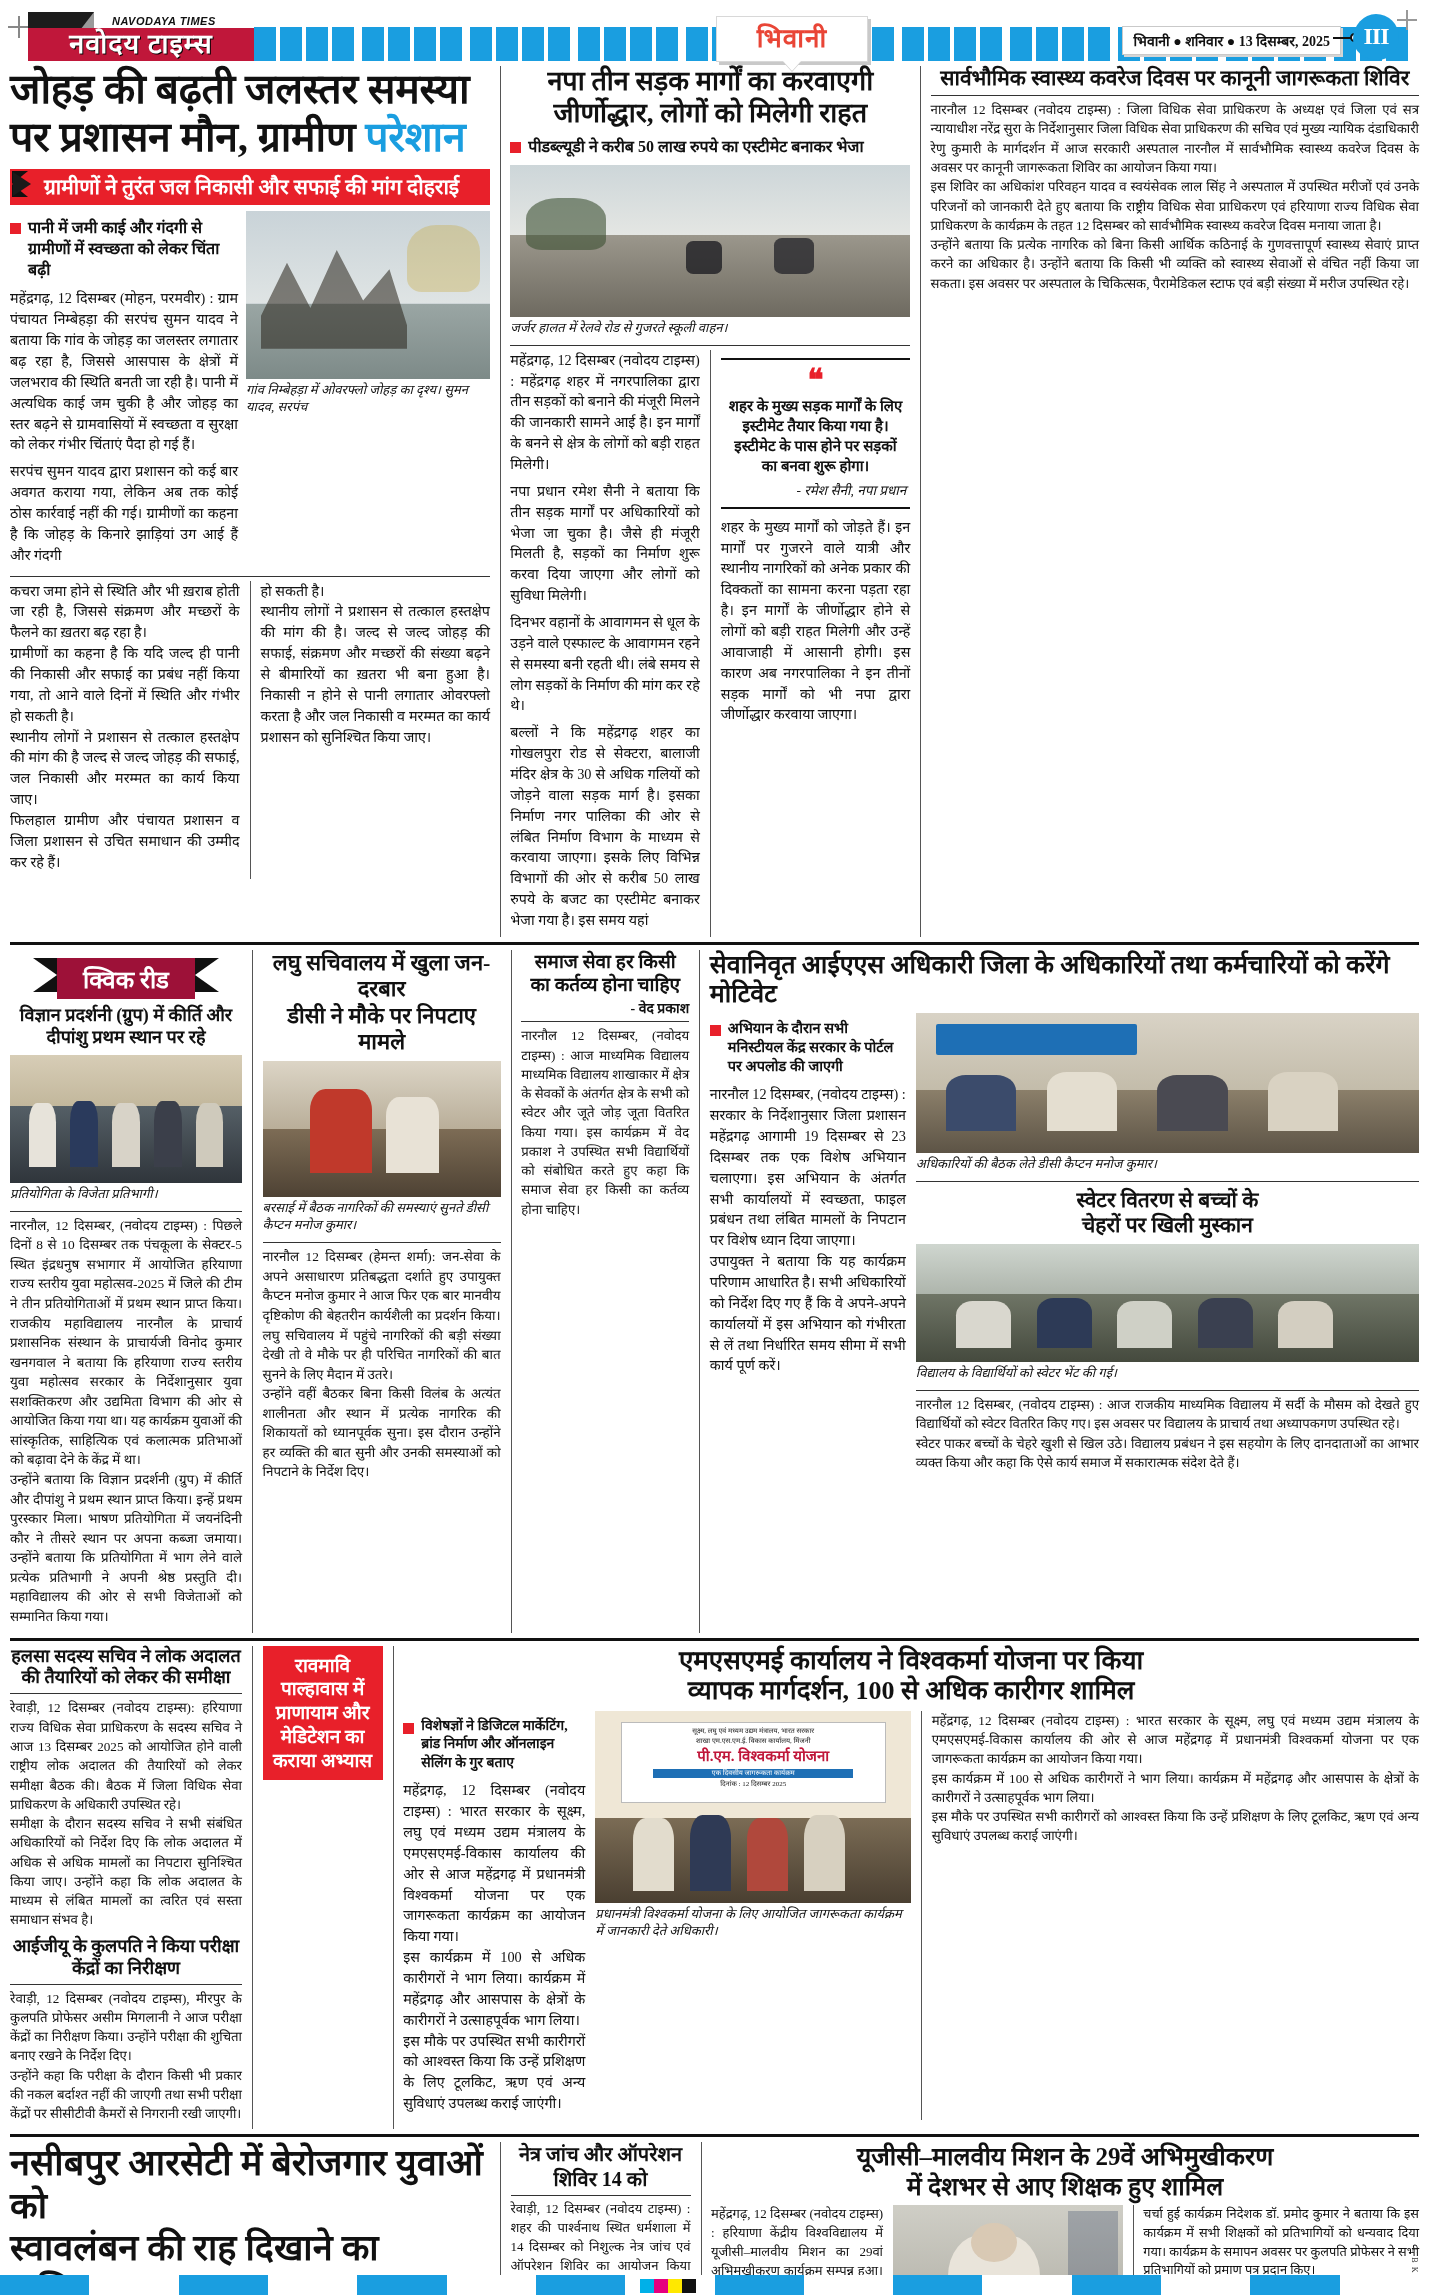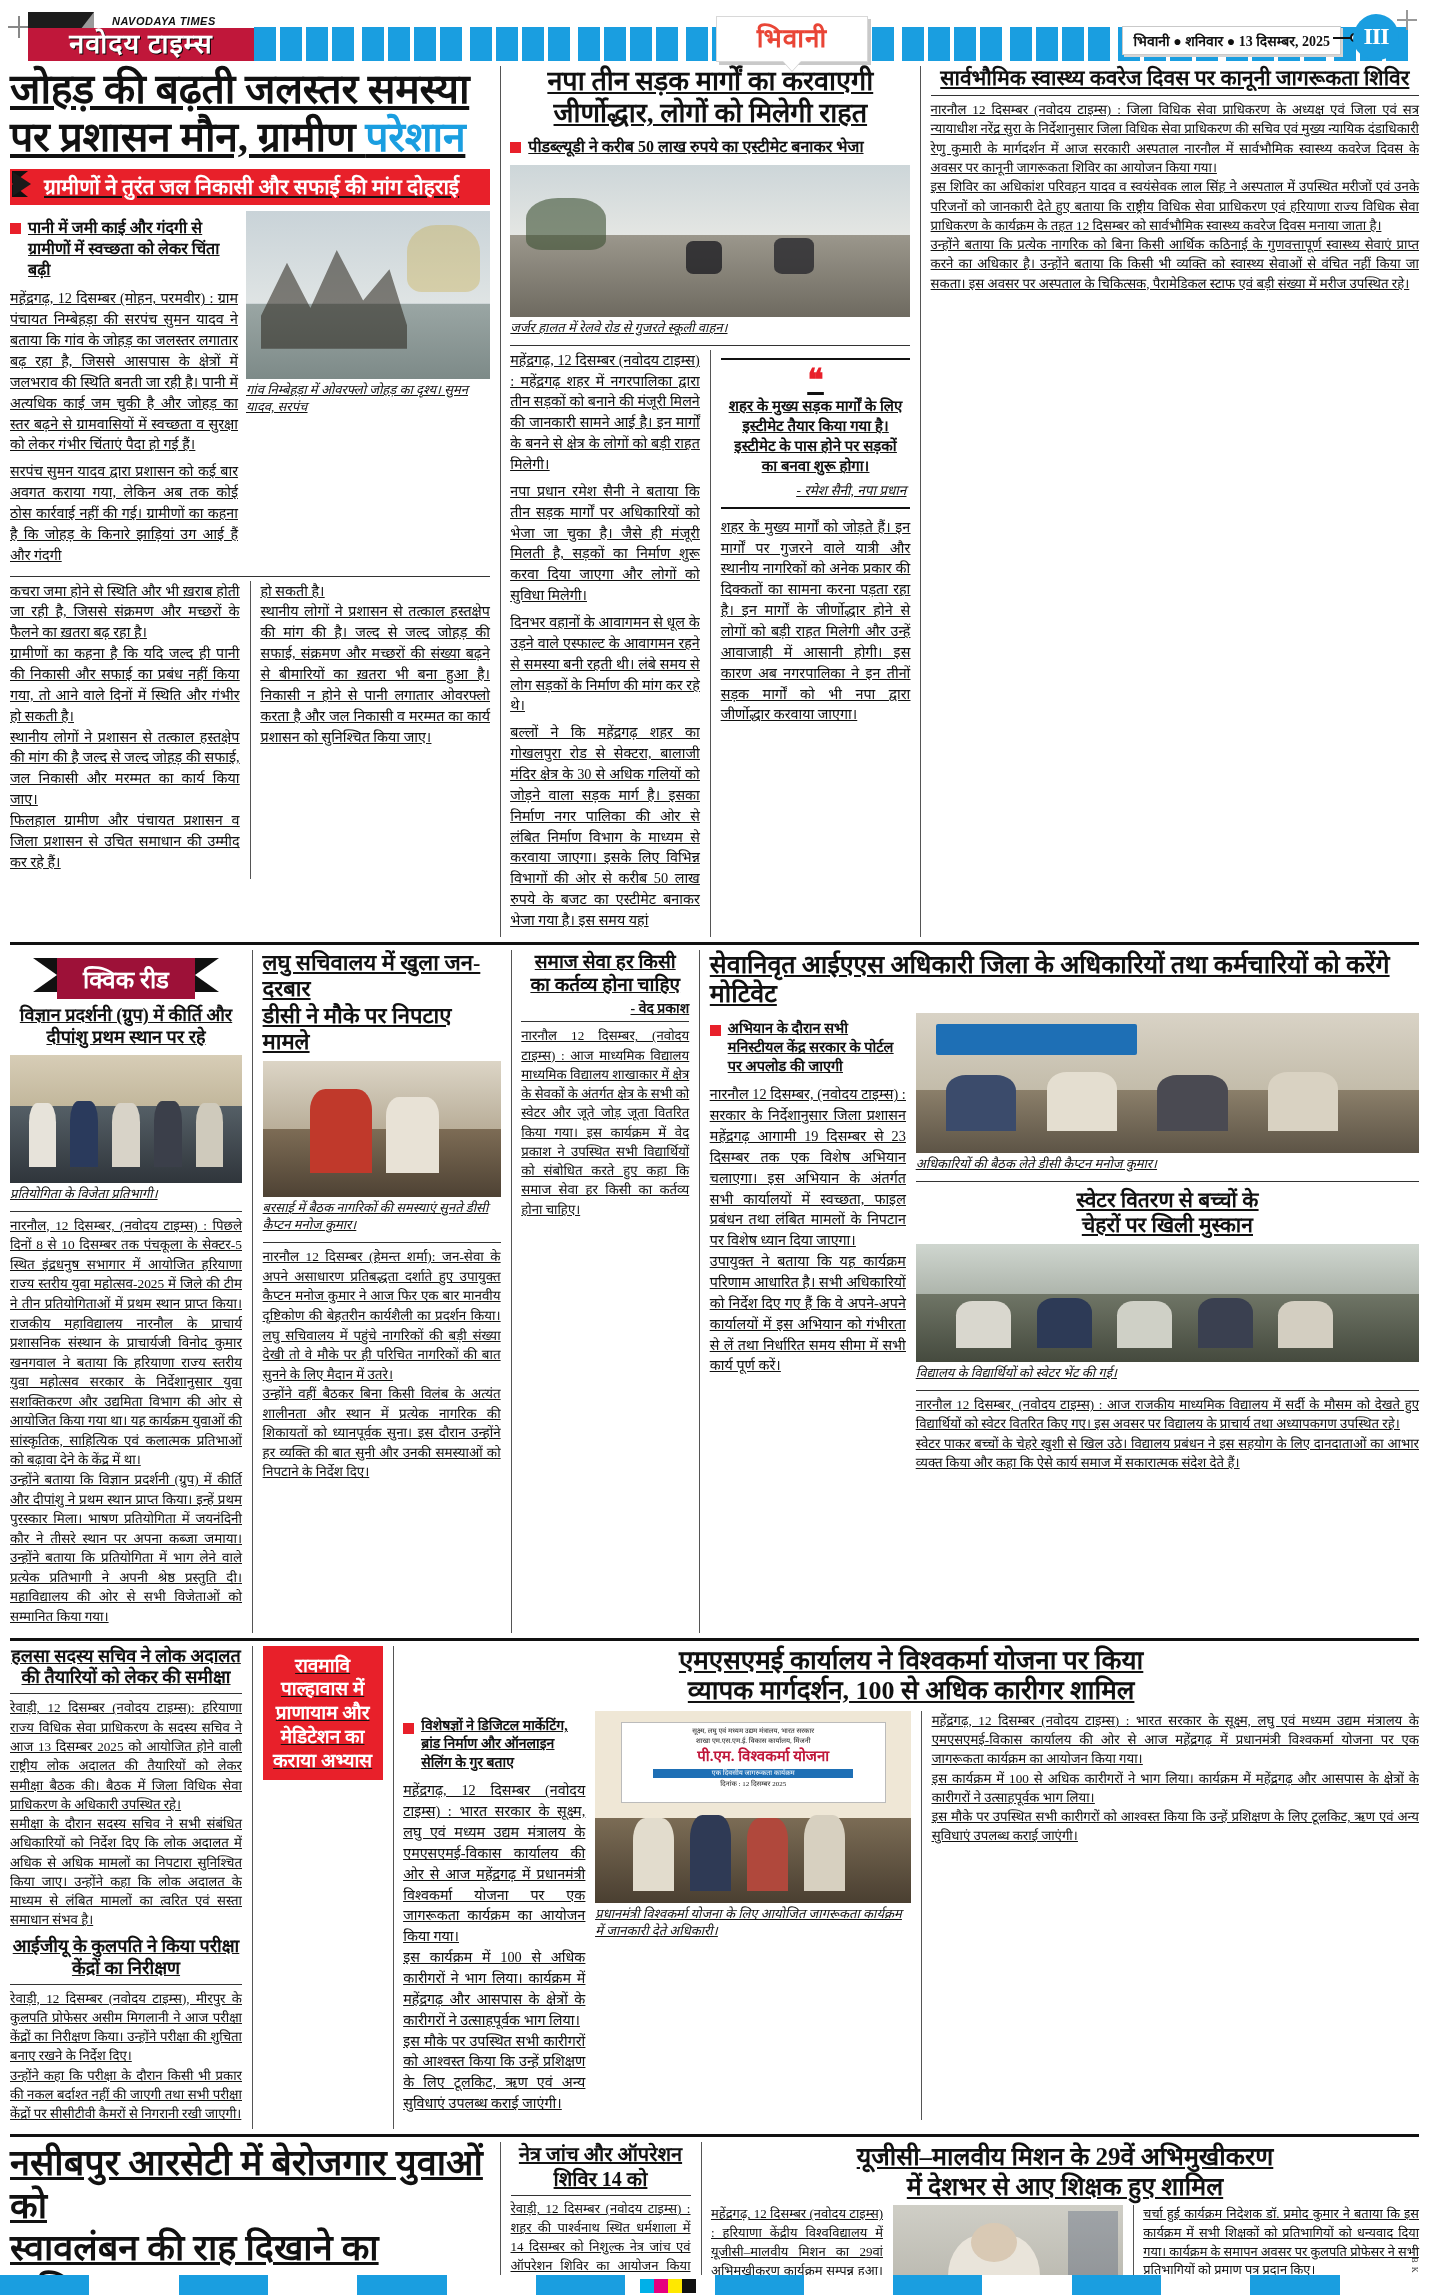--- a/index.html
+++ b/index.html
@@ -44,21 +44,21 @@
   .crossmark2 { position:absolute; right:2px; top:4px; width:20px; height:20px; }
   .crossmark2:before{content:"";position:absolute;left:0;top:9px;width:20px;height:2px;background:#999;}
   .crossmark2:after{content:"";position:absolute;left:9px;top:0;width:2px;height:20px;background:#999;}
 
   
   .rule-h { height:3px; background:#111; margin:5px 0; }
   .rule-thin { height:1px; background:#333; margin:4px 0; }
   .vrule { width:1px; background:#555; align-self:stretch; }
 
   .row { display:flex; gap:10px; }
-  .col { min-width:0;text-decoration:underline; }
+  .col { min-width:0; }
 
   h1.lead { font-weight:bold; font-size:41px; line-height:1.16; letter-spacing:-.3px; }
   h1.lead .blue { color:#1a9ee0; }
   h2.hl { font-weight:bold; font-size:27px; line-height:1.18; }
   h2.hl .blue { color:#1a9ee0; }
   h3.hl { font-weight:bold; font-size:22px; line-height:1.2; }
   h4.hl { font-weight:bold; font-size:18px; line-height:1.22; }
 
   .redband { position:relative; background:#e8202a; color:#fff; font-weight:bold;
      font-size:21px; line-height:30px; padding:3px 12px 3px 34px; margin:8px 0 6px; }
@@ -264,21 +264,21 @@
       </div>
       <div class="cap">प्रतियोगिता के विजेता प्रतिभागी।</div>
       <div class="rule-thin"></div>
       <p class="body" style="white-space:pre-line;font-size:13.4px;">नारनौल, 12 दिसम्बर, (नवोदय टाइम्स) : पिछले दिनों 8 से 10 दिसम्बर तक पंचकूला के सेक्टर-5 स्थित इंद्रधनुष सभागार में आयोजित हरियाणा राज्य स्तरीय युवा महोत्सव-2025 में जिले की टीम ने तीन प्रतियोगिताओं में प्रथम स्थान प्राप्त किया। राजकीय महाविद्यालय नारनौल के प्राचार्य प्रशासनिक संस्थान के प्राचार्यजी विनोद कुमार खनगवाल ने बताया कि हरियाणा राज्य स्तरीय युवा महोत्सव सरकार के निर्देशानुसार युवा सशक्तिकरण और उद्यमिता विभाग की ओर से आयोजित किया गया था। यह कार्यक्रम युवाओं की सांस्कृतिक, साहित्यिक एवं कलात्मक प्रतिभाओं को बढ़ावा देने के केंद्र में था।
 उन्होंने बताया कि विज्ञान प्रदर्शनी (ग्रुप) में कीर्ति और दीपांशु ने प्रथम स्थान प्राप्त किया। इन्हें प्रथम पुरस्कार मिला। भाषण प्रतियोगिता में जयनंदिनी कौर ने तीसरे स्थान पर अपना कब्जा जमाया। उन्होंने बताया कि प्रतियोगिता में भाग लेने वाले प्रत्येक प्रतिभागी ने अपनी श्रेष्ठ प्रस्तुति दी। महाविद्यालय की ओर से सभी विजेताओं को सम्मानित किया गया।</p>
     </div>
 
     <div class="vrule"></div>
 
     <div class="col" style="flex:0 0 238px;">
-      <h3 class="hl" style="text-align:left;">
+      <h3 class="hl" style="text-align:center;">
         <span>लघु सचिवालय में खुला जन-दरबार</span><br>
         <span>डीसी ने मौके पर निपटाए मामले</span>
       </h3>
       <div class="ph" style="height:136px;margin-top:6px;">
         <div class="sky" style="height:50%;background:linear-gradient(#dcd5c6,#b9ae99);"></div>
         <div class="gr" style="height:50%;background:linear-gradient(#7d6c55,#4e4234);"></div>
         <div class="blob" style="left:20%;top:20%;width:26%;height:62%;background:#c0392b;border-radius:25% 25% 0 0;"></div>
         <div class="blob" style="left:52%;top:26%;width:22%;height:56%;background:#e8e2d6;border-radius:25% 25% 0 0;"></div>
       </div>
       <div class="cap">बरसाई में बैठक नागरिकों की समस्याएं सुनते डीसी कैप्टन मनोज कुमार।</div>

